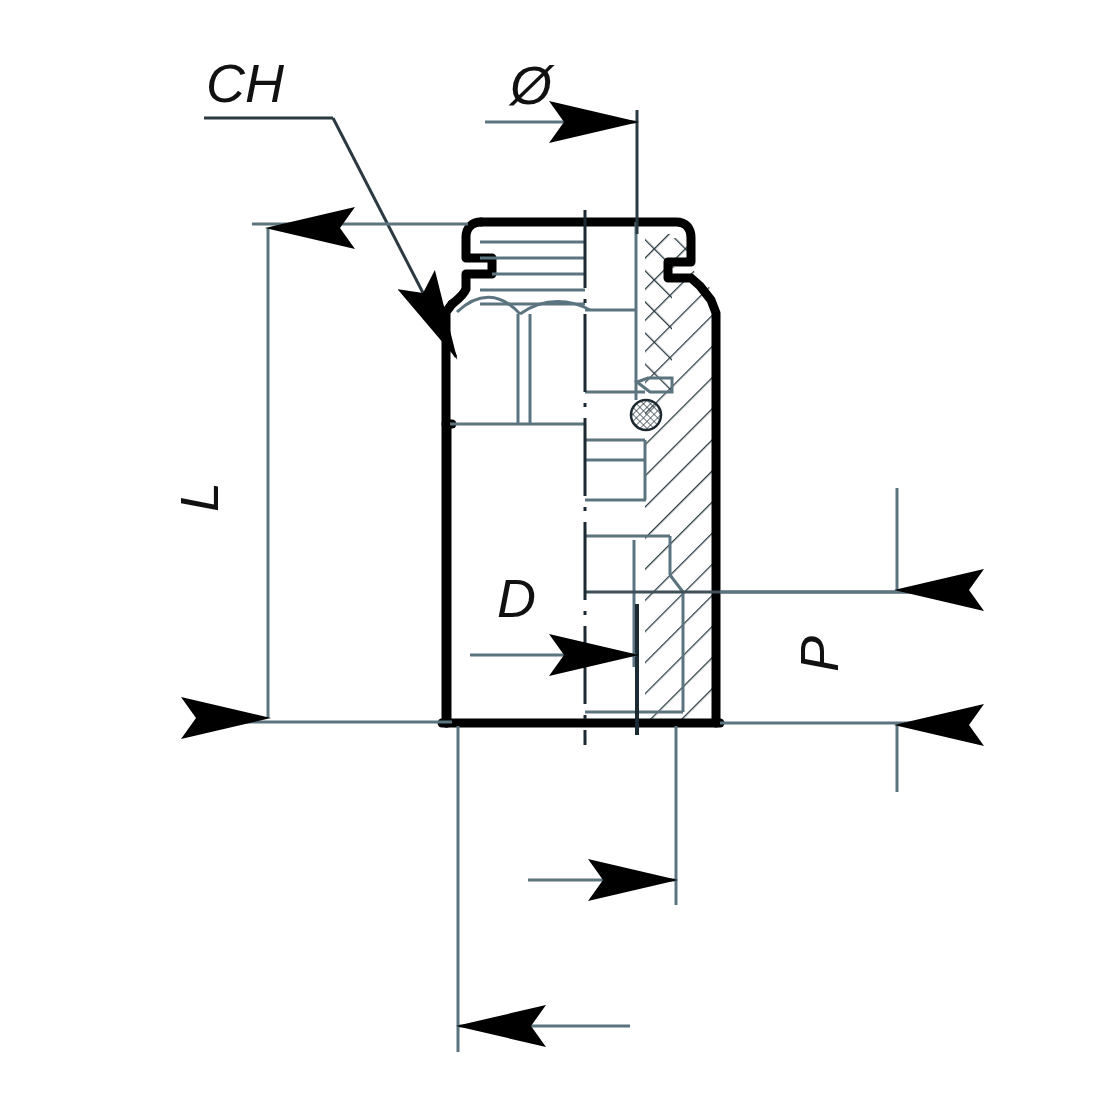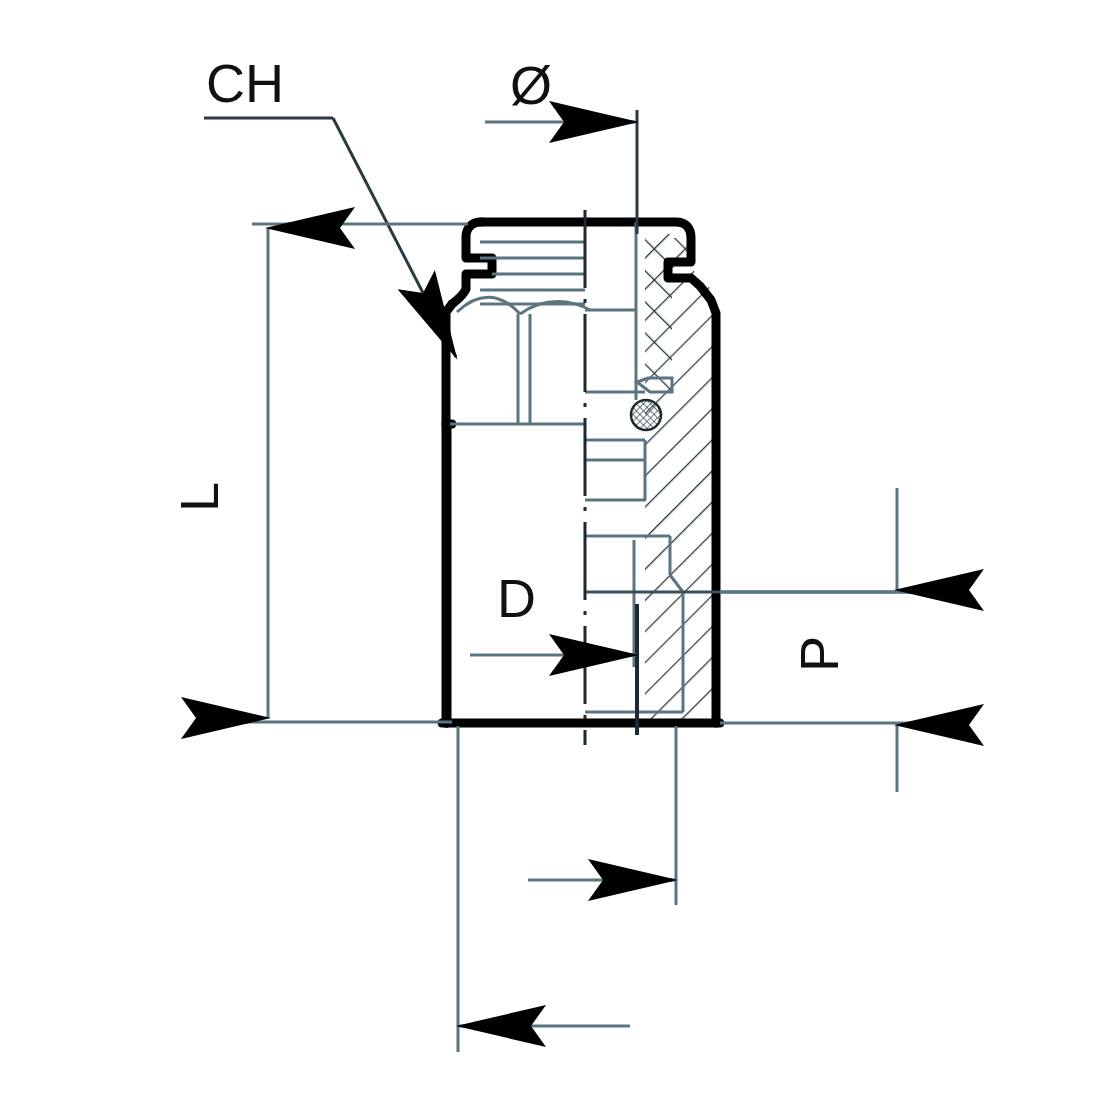--- a/index.html
+++ b/index.html
@@ -1,19 +1,19 @@
 <!DOCTYPE html>
 <html><head>
 <meta charset="utf-8">
 <title>Technical Drawing</title>
 <style>
   html,body{margin:0;padding:0;background:#fff;}
   body{width:1100px;height:1100px;overflow:hidden;
        font-family:"Liberation Sans",sans-serif;}
-  #stage{position:relative;width:1100px;height:1100px;background:#86efac;}
+  #stage{position:relative;width:1100px;height:1100px;background:#86efac;font-style:italic;}
   svg{display:block;}
   .dimtext{font-family:"Liberation Sans",sans-serif;font-size:54px;fill:#111111;}
 </style>
 </head>
 <body>
 
 <div id="stage">
 
 <svg width="1100" height="1100" viewBox="0 0 1100 1100">
 

